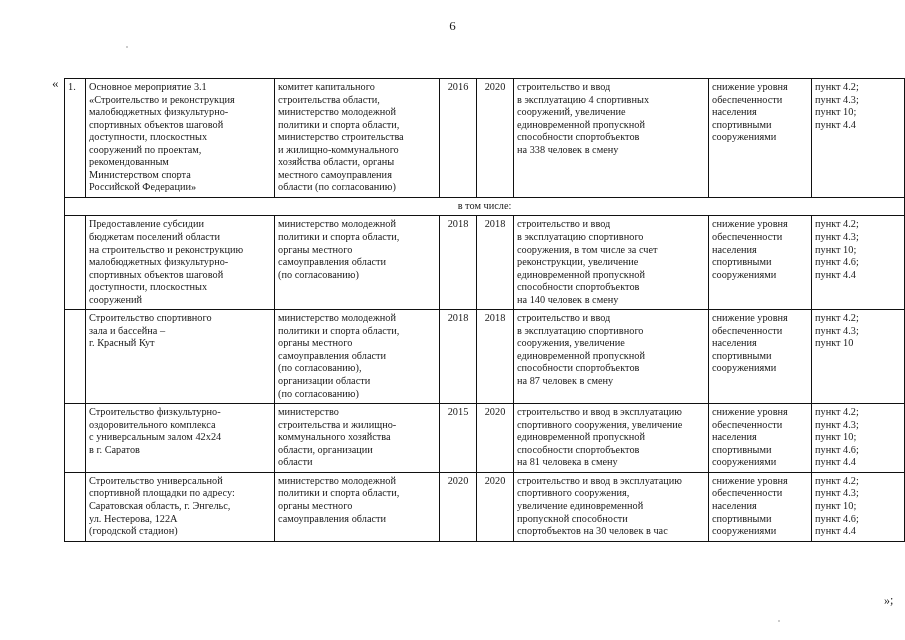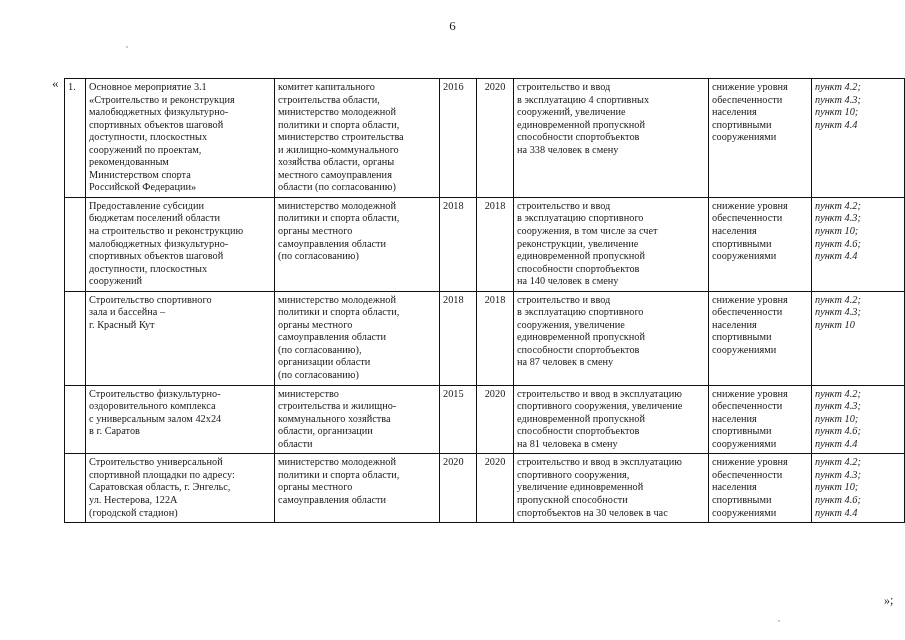--- a/index.html
+++ b/index.html
@@ -54,25 +54,25 @@
     line-height: 1.22;
   }
   table.doc-table td {
     border: 1px solid #111;
     vertical-align: top;
     padding: 2px 3px 3px 3px;
   }
   td.num       { width: 14px;  text-align: left; padding-left: 2px; padding-right: 1px;}
   td.name      { width: 182px; }
   td.exec      { width: 158px; }
-  td.y1        { width: 30px; }
+  td.y1        { width: 30px; text-align: center; }
   td.y2        { width: 30px; text-align: center; }
   td.expected  { width: 188px; margin-top: 48px; }
   td.indicator { width: 96px; margin-left: 40px; }
-  td.ref       { width: 86px; font-style: italic; }
+  td.ref       { width: 86px; }
   td.inc {
     text-align: center;
     font-size: 10.3px;
     padding-top: 1px;
     padding-bottom: 1px;
   }
   .cellline { display: block; white-space: pre-wrap; }
   .faint-dot {
     position: absolute;
     width: 2px; height: 2px;
@@ -144,20 +144,25 @@
 сооружениями</span>
           </td>
         <td class="ref">
             <span class="cellline">пункт 4.2;
 пункт 4.3;
 пункт 10;
 пункт 4.4</span>
           </td>
       </tr>
 
+      <tr>
+        <td class="inc" colspan="8">
+            <span class="cellline">в том числе:</span>
+          </td>
+      </tr>
 
       <tr>
         <td class="num">
             <span class="cellline"></span>
           </td>
         <td class="name">
             <span class="cellline">Предоставление субсидии
 бюджетам поселений области
 на строительство и реконструкцию
 малобюджетных физкультурно-

